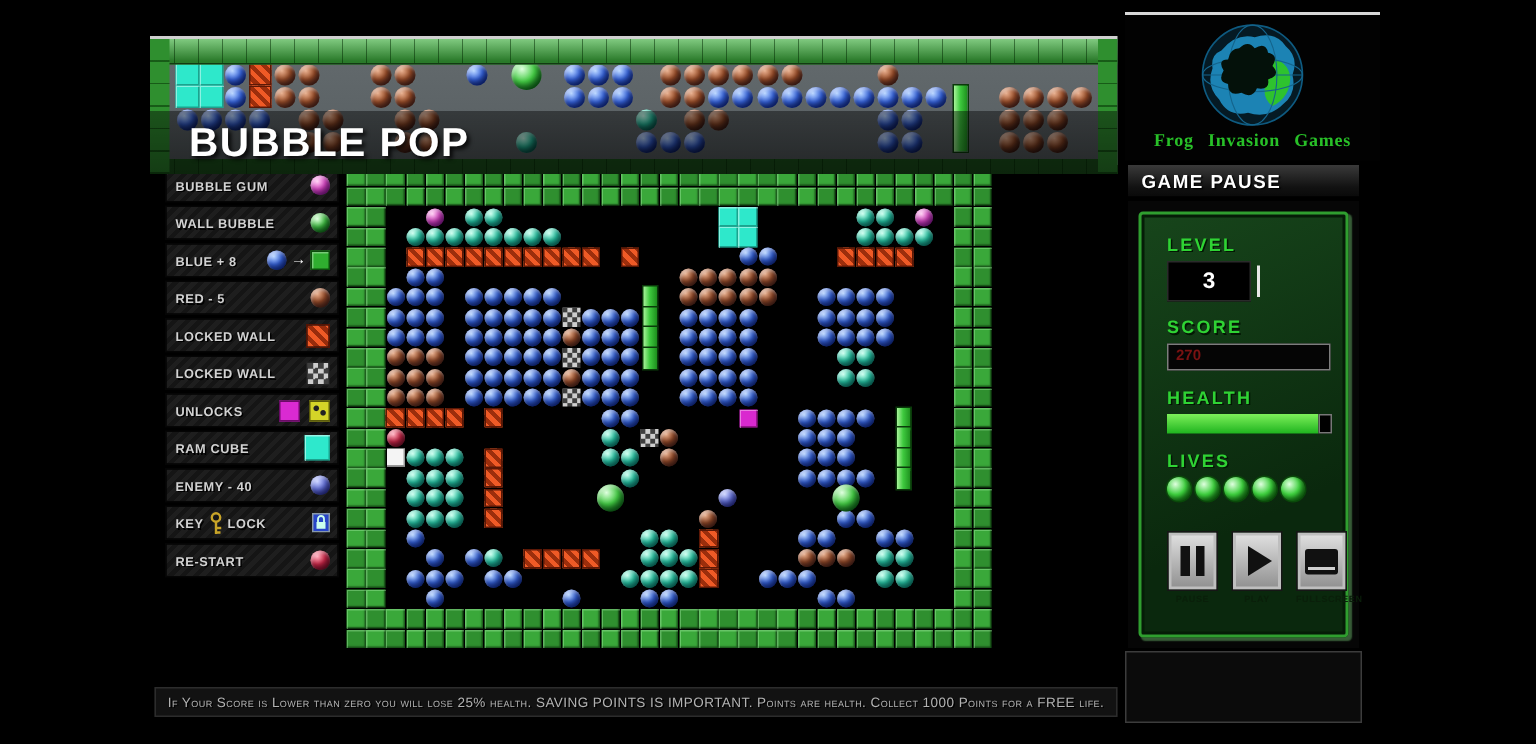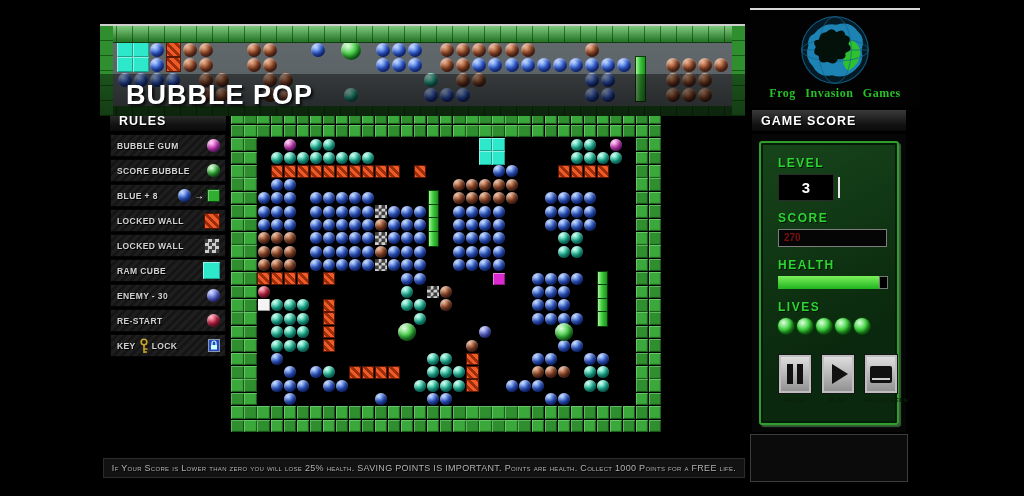--- a/index.html
+++ b/index.html
@@ -222,68 +222,76 @@
       <path d="M62,34 Q82,36 84,52 Q84,70 68,78 Q58,70 62,58 Q56,44 62,34 Z" fill="#2ec22e"></path>
       <ellipse cx="50" cy="50" rx="45" ry="15" fill="none" stroke="#14648c" stroke-width="1"></ellipse>
       <ellipse cx="50" cy="50" rx="22" ry="45" fill="none" stroke="#14648c" stroke-width="1"></ellipse>
       <line x1="5" y1="50" x2="95" y2="50" stroke="#14648c"></line>
       <path d="M38,26 q8,-8 14,0 q10,-6 12,4 q10,2 4,12 q8,8 -4,12 q2,10 -10,8 q-4,10 -14,4 q-12,4 -12,-8 q-10,-2 -4,-12 q-6,-10 4,-10 q2,-10 10,-10 Z" fill="#04110a"></path>
     </svg>
     <div class="logo-text">Frog Invasion Games</div>
   </div>
 
   <div id="sidebar">
-    <div class="panel-header">RULES</div>
     <div id="rules-list">
         <div class="rule-row">
           <span class="rule-label">BUBBLE GUM</span>
           <span class="orb orb-m"></span>
         </div>
         <div class="rule-row">
-          <span class="rule-label">SCORE BUBBLE</span>
+          <span class="rule-label">WALL BUBBLE</span>
           <span class="orb orb-M"></span>
         </div>
         <div class="rule-row">
           <span class="rule-label">BLUE + 8</span>
           <span class="orb orb-b"></span>
           <span class="i-arrow">→</span>
           <span class="i-sqg"></span>
         </div>
         <div class="rule-row">
+          <span class="rule-label">RED  -  5</span>
+          <span class="orb orb-n"></span>
+        </div>
+        <div class="rule-row">
           <span class="rule-label">LOCKED WALL</span>
           <span class="i-lock-o"></span>
         </div>
         <div class="rule-row">
           <span class="rule-label">LOCKED WALL</span>
           <span class="i-lock-x"></span>
         </div>
         <div class="rule-row">
+          <span class="rule-label">UNLOCKS</span>
+          <span class="i-sqm"></span>
+          <span class="i-sqy"></span>
+        </div>
+        <div class="rule-row">
           <span class="rule-label">RAM CUBE</span>
           <span class="i-ram"></span>
         </div>
         <div class="rule-row">
-          <span class="rule-label">ENEMY - 30</span>
+          <span class="rule-label">ENEMY - 40</span>
           <span class="orb orb-e"></span>
-        </div>
-        <div class="rule-row">
-          <span class="rule-label">RE-START</span>
-          <span class="orb orb-r"></span>
         </div>
         <div class="rule-row">
           <span class="rule-label" style="flex: 0 0 auto;">KEY</span>
           <svg width="10" height="16" viewBox="0 0 10 16">
             <circle cx="5" cy="4" r="2.8" fill="none" stroke="#c8a428" stroke-width="1.6"></circle>
             <path d="M5,7 L5,15 M5,11 L8.5,11 M5,14 L8,14" stroke="#c8a428" stroke-width="1.6" fill="none"></path>
           </svg>
           <span class="rule-label">LOCK</span>
           <svg width="12" height="13" viewBox="0 0 12 13">
             <rect x="0.5" y="0.5" width="11" height="12" fill="#2846c8" stroke="#89a"></rect>
             <path d="M4,6 L4,4 a2,2 0 0 1 4,0 L8,6" fill="none" stroke="#cfe" stroke-width="1.2"></path>
             <rect x="3" y="6" width="6" height="4.5" fill="#cfe"></rect>
           </svg>
+        </div>
+        <div class="rule-row">
+          <span class="rule-label">RE-START</span>
+          <span class="orb orb-r"></span>
         </div>
       </div>
   </div>
 
   <div id="main">
     <div id="board">
         <div class="cell tile t-G sA" style="width: 12.35px; height: 12.7px; left: 3.35px; top: 1.35px;"></div>
         <div class="cell tile t-G sB" style="width: 12.35px; height: 12.7px; left: 16.4px; top: 1.35px;"></div>
         <div class="cell tile t-G sA" style="width: 12.35px; height: 12.7px; left: 29.45px; top: 1.35px;"></div>
         <div class="cell tile t-G sB" style="width: 12.35px; height: 12.7px; left: 42.5px; top: 1.35px;"></div>
@@ -753,21 +761,21 @@
         <div class="cell tile t-G sA" style="width: 12.35px; height: 12.7px; left: 355.7px; top: 309.55px;"></div>
         <div class="cell tile t-G sB" style="width: 12.35px; height: 12.7px; left: 368.75px; top: 309.55px;"></div>
         <div class="cell tile t-G sA" style="width: 12.35px; height: 12.7px; left: 381.8px; top: 309.55px;"></div>
         <div class="cell tile t-G sB" style="width: 12.35px; height: 12.7px; left: 394.85px; top: 309.55px;"></div>
         <div class="cell tile t-G sA" style="width: 12.35px; height: 12.7px; left: 407.9px; top: 309.55px;"></div>
         <div class="cell tile t-G sB" style="width: 12.35px; height: 12.7px; left: 420.95px; top: 309.55px;"></div>
       </div>
   </div>
 
   <div id="score-panel">
-    <div class="panel-header">GAME SCORE</div>
+    <div class="panel-header">GAME PAUSE</div>
     <div class="score-box">
       <div class="green-box">
         <div class="g-label">LEVEL</div>
         <div class="level-box">
           <span>3</span>
           <span class="caret"></span>
         </div>
         <div class="g-label">SCORE</div>
         <div class="score-value-box">270</div>
         <div class="g-label">HEALTH</div>

